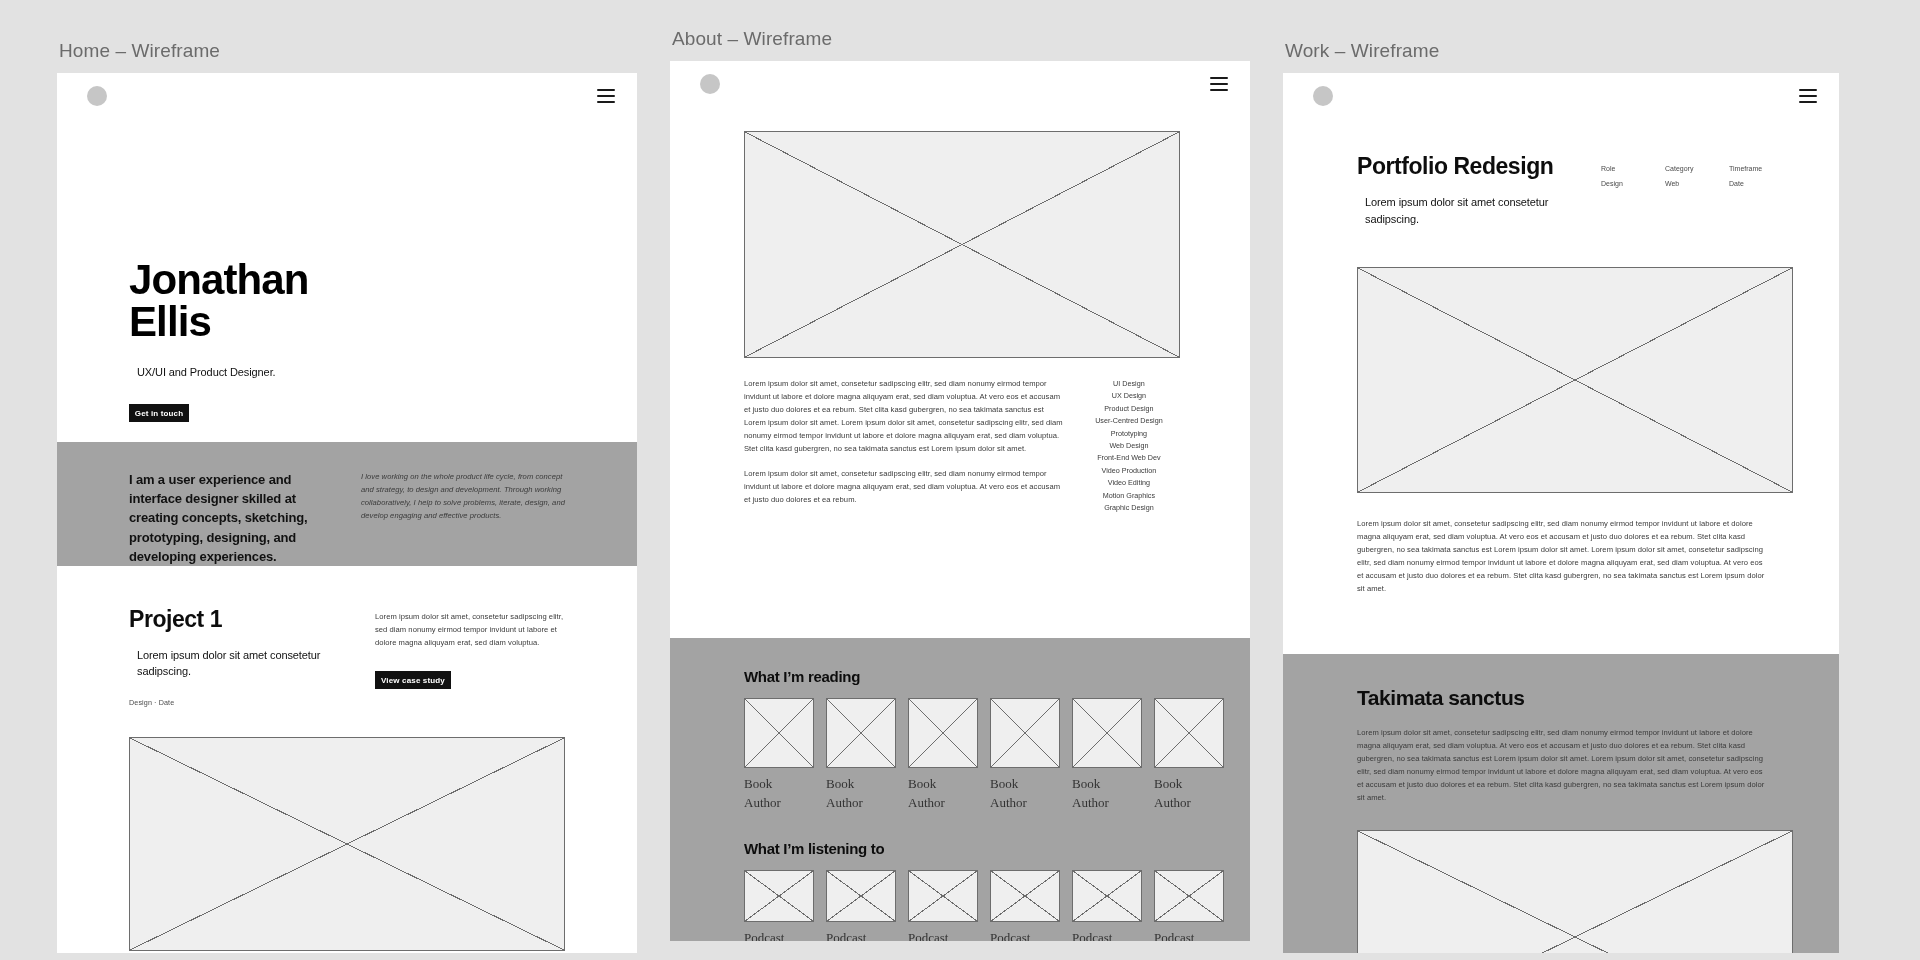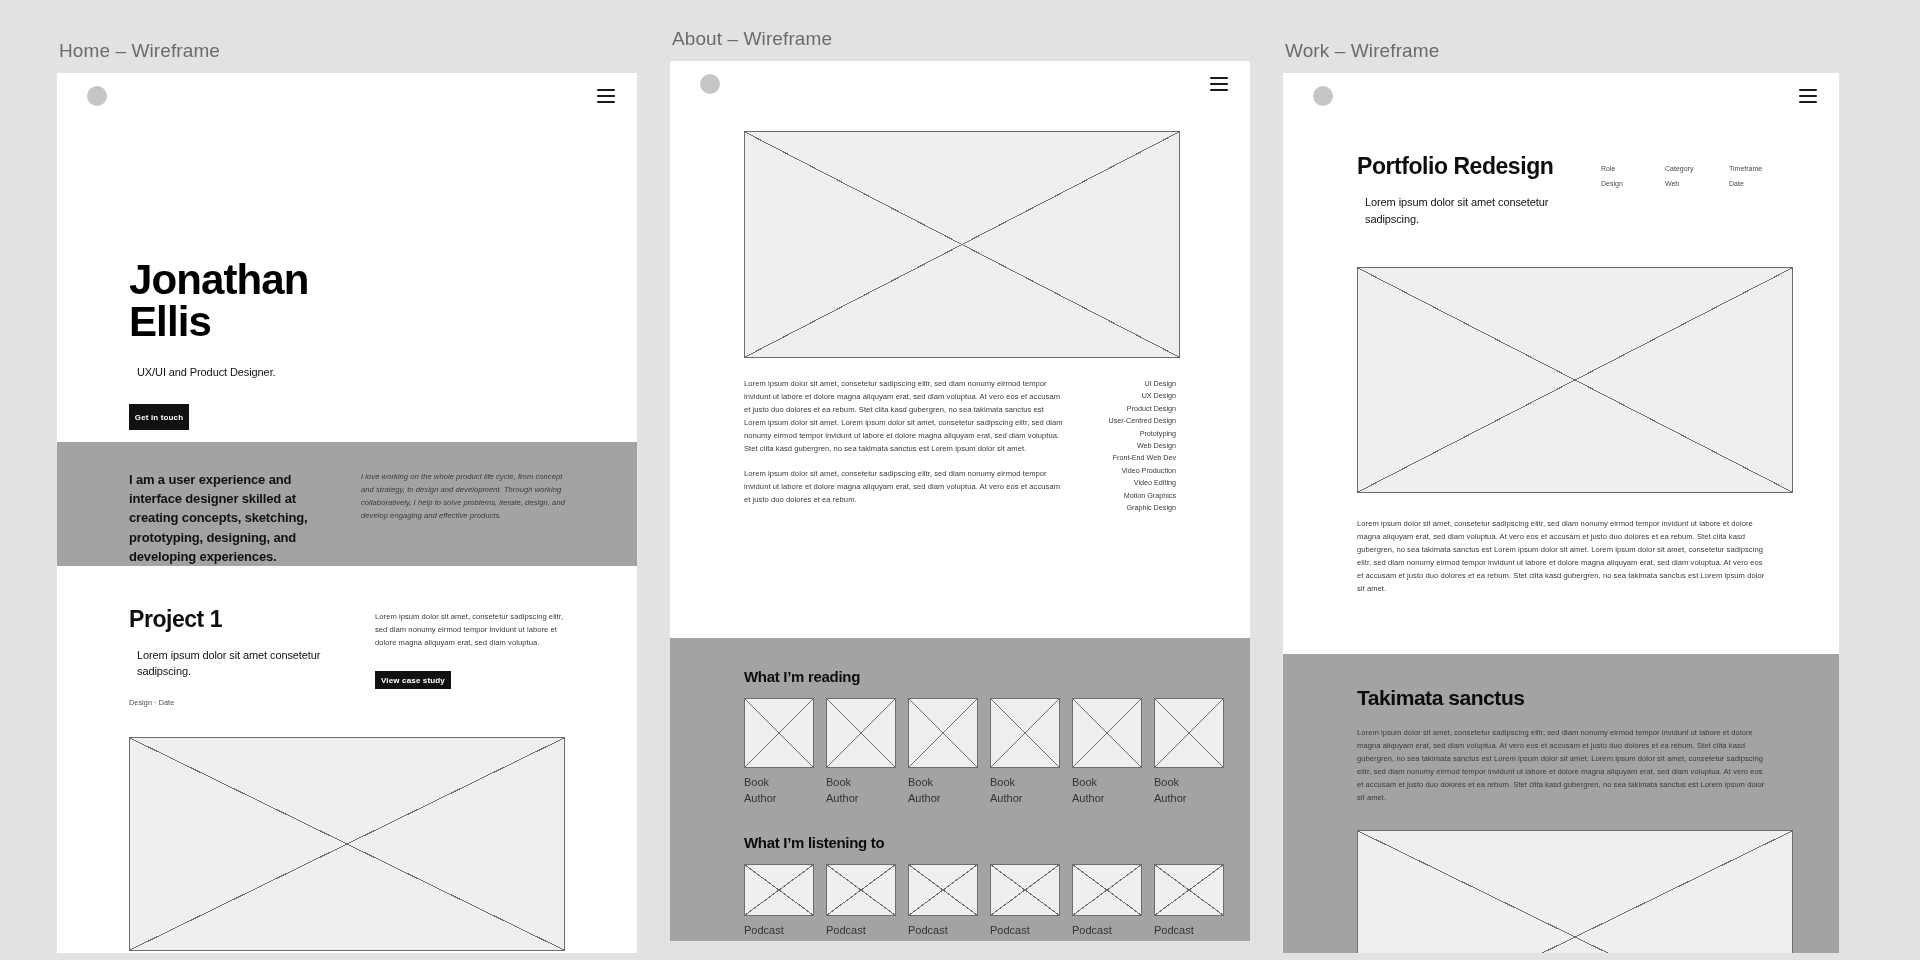--- a/index.html
+++ b/index.html
@@ -107,21 +107,21 @@
     letter-spacing: .15px;
     display: inline-flex; align-items: center; justify-content: center;
   }
   .band { background: #a3a3a3; }
 
   
   #frame-home { left: 57px; top: 40px; }
   #frame-home .frame-body { width: 580px; height: 880px; }
   .home-hero { padding: 140px 4px 0 72px; height: 323px; }
   .home-hero .h-sub { margin-top: 23px; }
-  .home-hero .btn-dark { margin-top: 18px; width: 60px; height: 26px; }
+  .home-hero .btn-dark { margin-top: 18px; width: 60px; height: 18px; }
   .home-band {
     display: flex; gap: 0;
     padding: 28px 72px 30px 72px;
     height: 124px;
   }
   .home-band .col-a { width: 232px; padding-right: 20px; }
   .home-band .col-b { width: 204px; font-style: italic; }
   .home-proj { padding: 40px 72px 0 72px; }
   .home-proj-top { display: flex; justify-content: space-between; }
   .home-proj-left { width: 225px; }
@@ -138,29 +138,29 @@
   .about-top .ph { width: 436px; height: 227px; }
   .about-top .h-sec { margin-top: 32px; }
   .about-cols { display: flex; margin-top: 19px; gap: 14px; }
   .about-cols .col-text { width: 330px; }
   .about-cols .col-text p + p { margin-top: 12px; }
   .about-skills {
     width: 96px; text-align: right;
     display: flex; flex-direction: column; gap: 3.4px;
     padding-top: 2px;
   }
-  .about-skills span { font-size: 7.2px; color: #3a3a3a; }
+  .about-skills span { font-size: 7.2px; color: #3a3a3a; text-align: center; }
   .about-band { padding: 30px 74px 0 74px; height: 349px; }
   .about-band .h-sec { font-size: 15px; letter-spacing: -.3px; }
   .media-row { display: flex; gap: 12px; margin-top: 13px; }
   .media-cell { width: 70px; }
   .media-cell .ph { width: 70px; height: 70px; }
   .media-cell.wide .ph { width: 70px; height: 52px; }
   .media-label { margin-top: 7px; }
-  .media-label div { font-size: 11px; color: #333; line-height: 1.45; }
+  .media-label div { font-size: 13px; color: #333; line-height: 1.45; font-family: Liberation Serif, serif; }
   .about-band .spacer { height: 27px; }
 
   
   #frame-work { left: 1283px; top: 40px; }
   #frame-work .frame-body { width: 556px; height: 880px; }
   .work-top { padding: 34px 74px 0 74px; height: 535px; }
   .work-head { display: flex; justify-content: space-between; align-items: flex-start; }
   .work-head-left { width: 250px; }
   .work-head-left .h-sub { margin-top: 14px; line-height: 1.5; }
   .work-meta { display: flex; gap: 28px; padding-top: 12px; }

